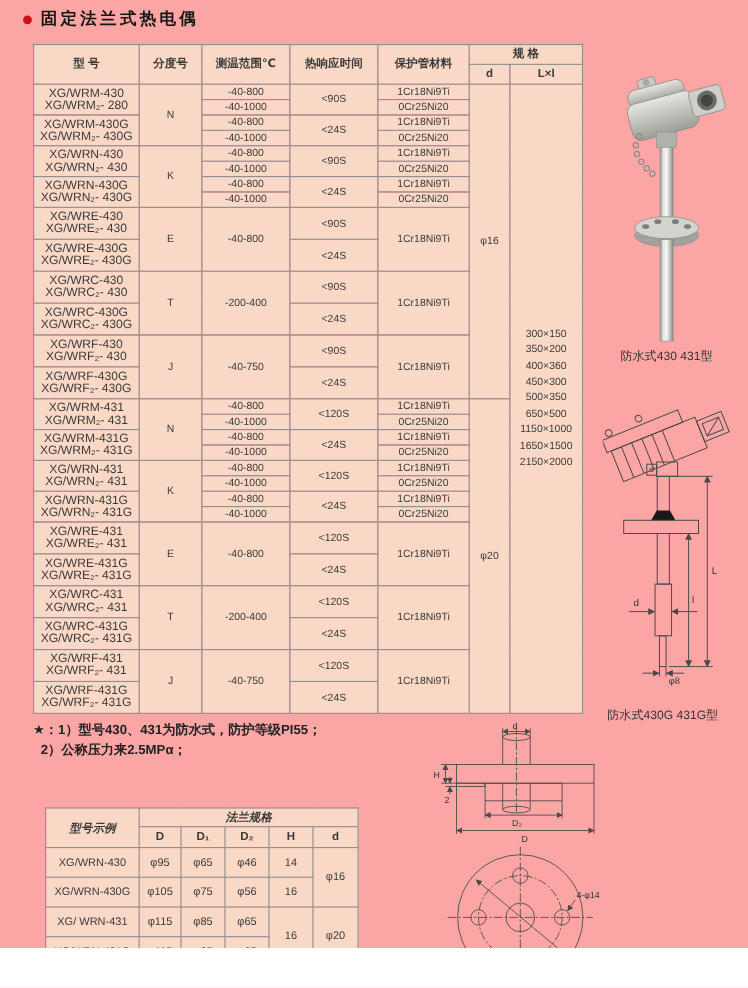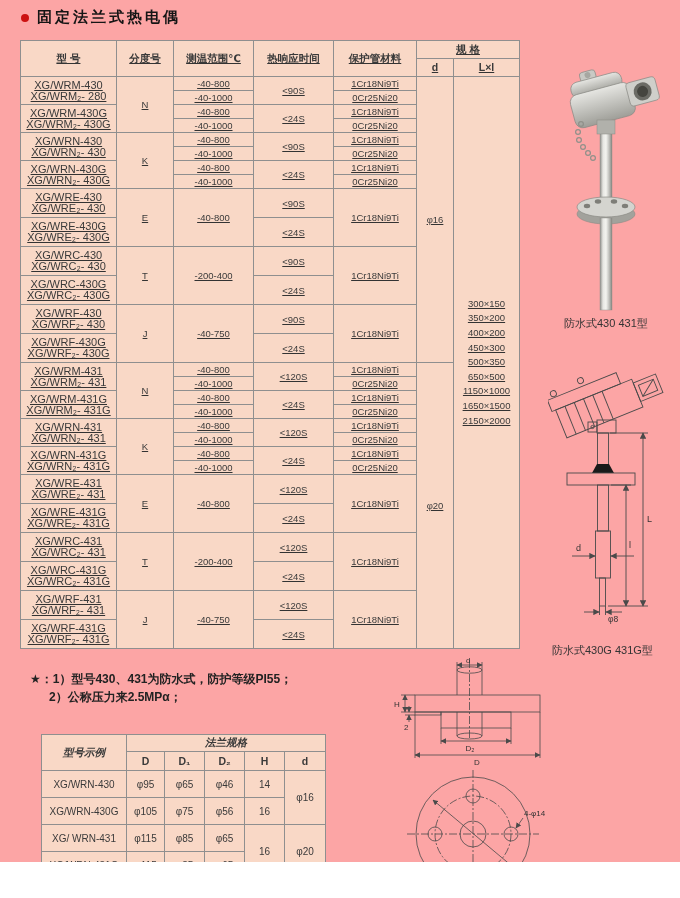--- a/index.html
+++ b/index.html
@@ -5,34 +5,34 @@
   html,body{margin:0;padding:0;background:#fff;}
   #page{position:relative;width:680px;height:862px;background:#fca5a5;
         font-family:"Liberation Sans","DejaVu Sans",sans-serif;color:#333;overflow:hidden;}
 
   
   .title-row{position:absolute;left:21px;top:8px;display:flex;align-items:center;}
   .bullet{width:8px;height:8px;border-radius:50%;background:#cc1111;margin-right:8px;}
   .title{font-size:15px;font-weight:bold;letter-spacing:3px;color:#151515;}
 
   
-  table.mtable{position:absolute;left:20px;top:40px;width:499px;border-collapse:collapse;table-layout:fixed;text-decoration:underline;}
+  table.mtable{position:absolute;left:30px;top:40px;width:499px;border-collapse:collapse;table-layout:fixed;}
   table.mtable td{border:1px solid #8f8f8f;background:#f9d8c6;text-align:center;vertical-align:middle;
         padding:0;color:#3a3a3a;font-size:9.5px;line-height:11px;overflow:hidden;}
   table.mtable td.hd{font-weight:bold;font-size:10.5px;}
   tr.hrow{height:18px;} tr.r14{height:14px;} tr.r29{height:29px;margin-left:24px;}
   td.model div{font-size:11px;line-height:10.6px;}
   td.idx{font-size:10px;}
   td.rsp{font-size:10px;}
   td.dcol{font-size:10px;}
   td.sizes div{font-size:9.5px;line-height:14.6px;}
 
   
-  .notes{position:absolute;left:30px;top:671px;font-size:12px;font-weight:bold;color:#222;line-height:17.5px;white-space:nowrap;}
-  .notes .indent{margin-left:19px;}
+  .notes{position:absolute;left:30px;top:655px;font-size:12px;font-weight:bold;color:#222;line-height:17.5px;white-space:nowrap;}
+  .notes .indent{margin-left:7px;}
   .footnote{position:absolute;left:42px;top:880px;font-size:12px;font-weight:bold;color:#222;white-space:nowrap;}
 
   
   table.ftable{position:absolute;left:41px;top:734px;width:284px;border-collapse:collapse;table-layout:fixed;}
   table.ftable td{border:1px solid #8f8f8f;background:#f9d8c6;text-align:center;vertical-align:middle;
         padding:0;color:#3a3a3a;font-size:10px;}
   table.ftable td.hd{font-weight:bold;font-size:10.5px;}
   tr.fh1{height:17px;font-style:italic;} tr.fh2{height:19px;} tr.fr{height:27px;}
   td.fmodel{font-size:9.5px;}
 
@@ -81,21 +81,21 @@
             <div>XG/WRM₂- 280</div>
           </td>
       <td class="idx" rowspan="4">N</td>
       <td>-40-800</td>
       <td class="rsp" rowspan="2">&lt;90S</td>
       <td>1Cr18Ni9Ti</td>
       <td class="dcol" rowspan="14">φ16</td>
       <td class="sizes" rowspan="28">
         <div>300×150</div>
         <div>350×200</div>
-        <div>400×200</div>
+        <div>400×360</div>
         <div>450×300</div>
         <div>500×350</div>
         <div>650×500</div>
         <div>1150×1000</div>
         <div>1650×1500</div>
         <div>2150×2000</div>
       </td>
     </tr>
     <tr class="r14">
       <td>-40-1000</td>

